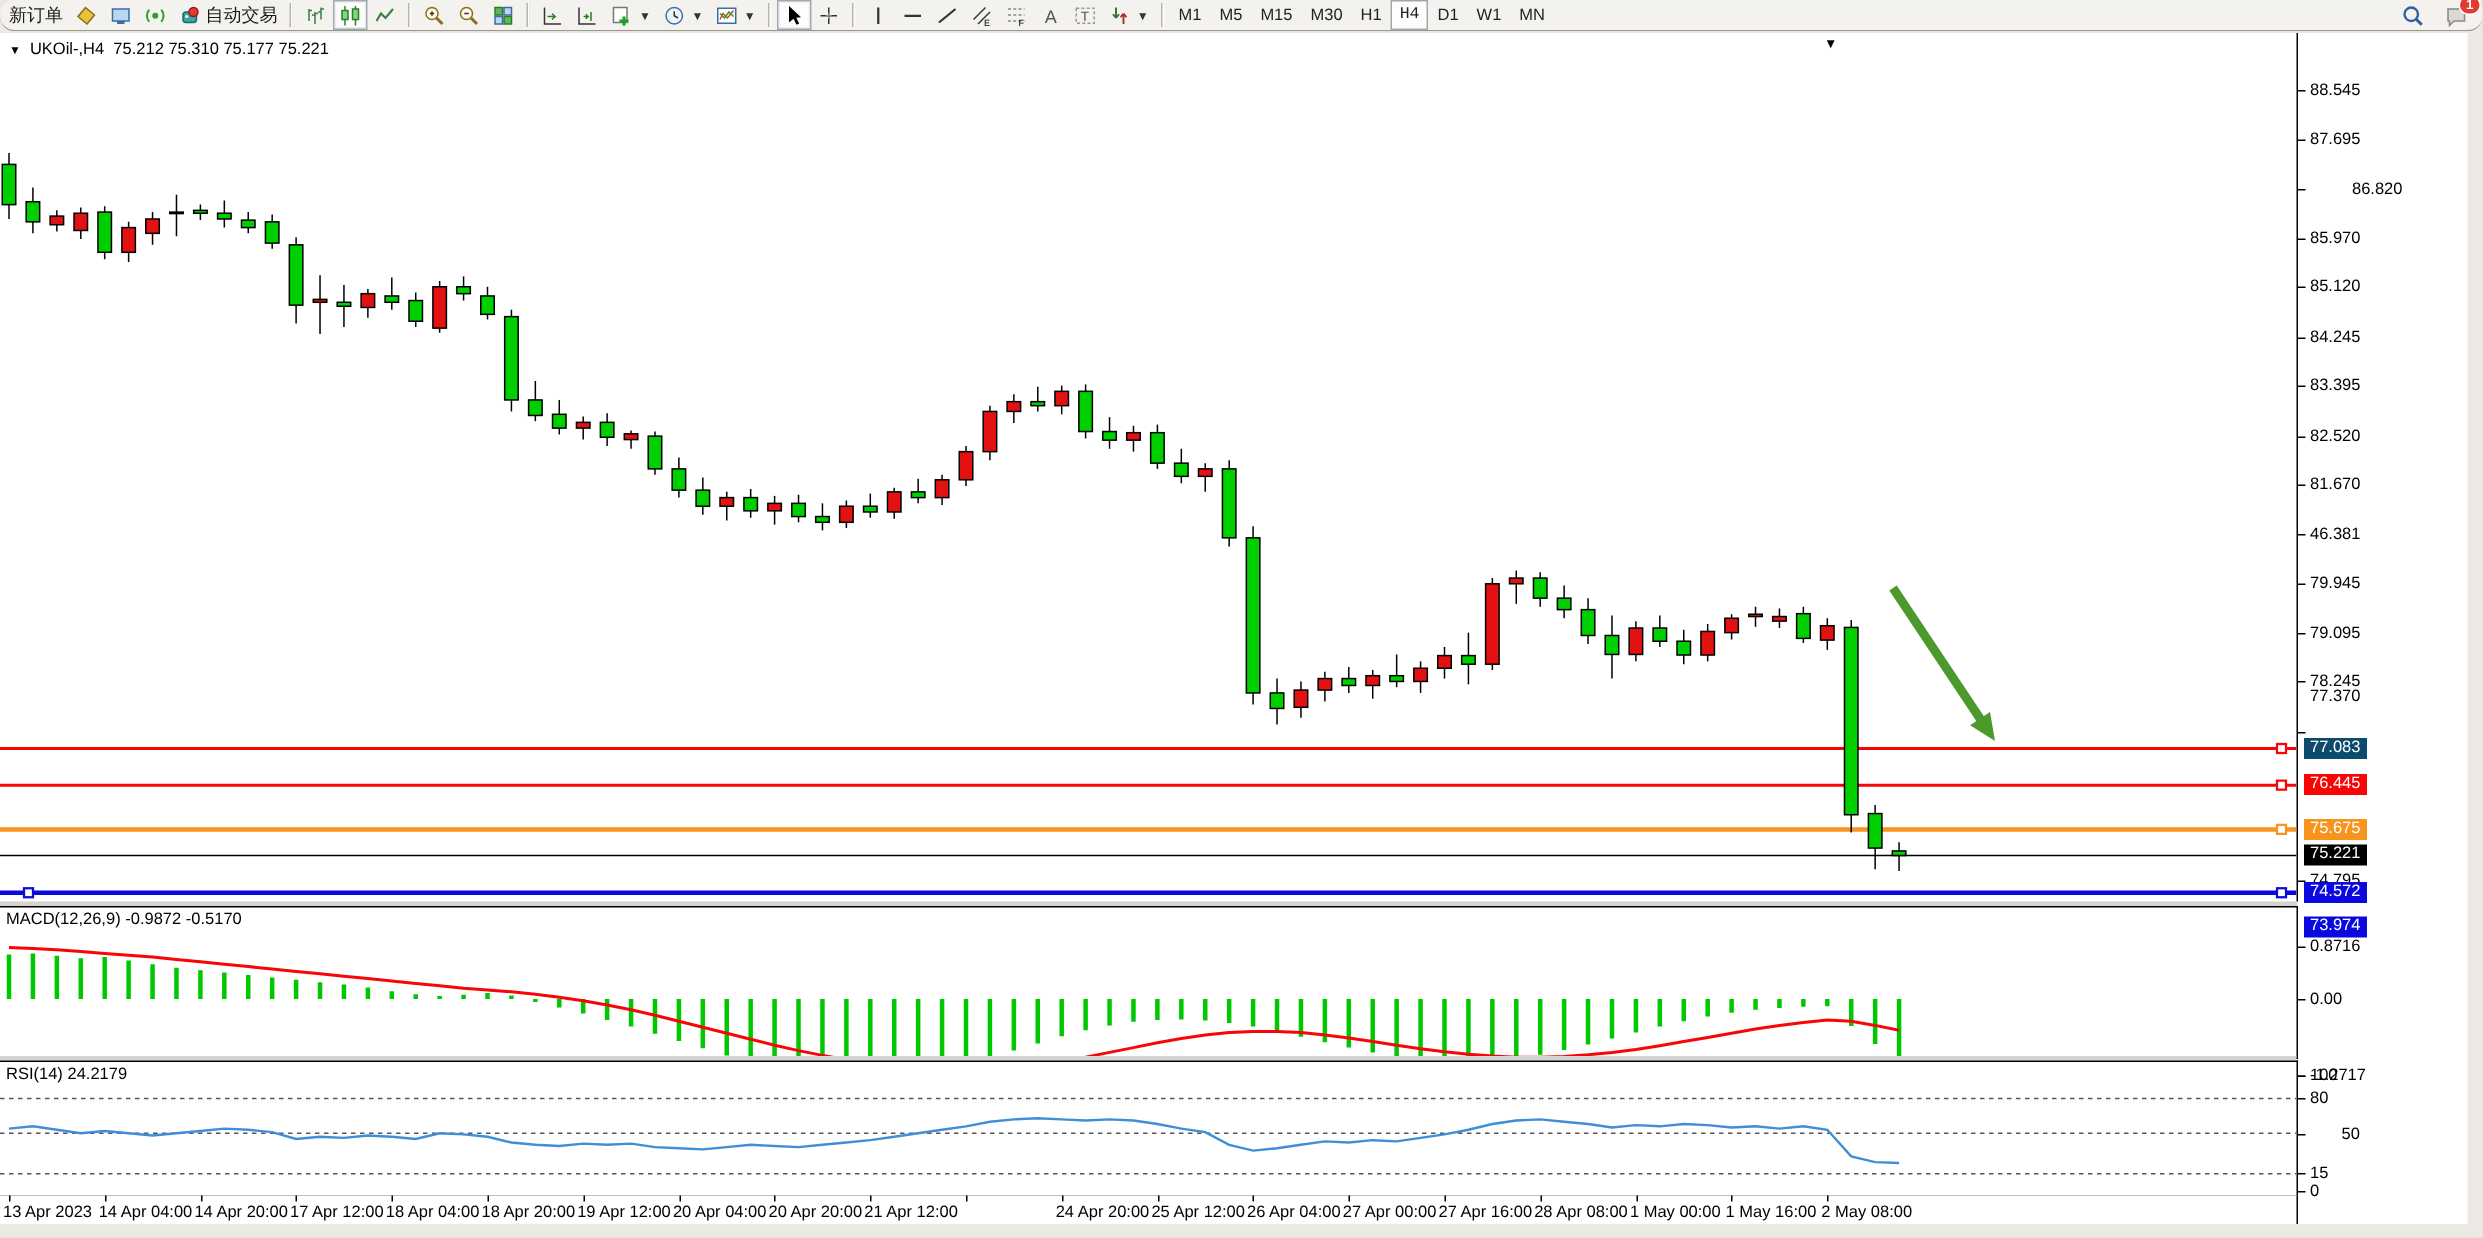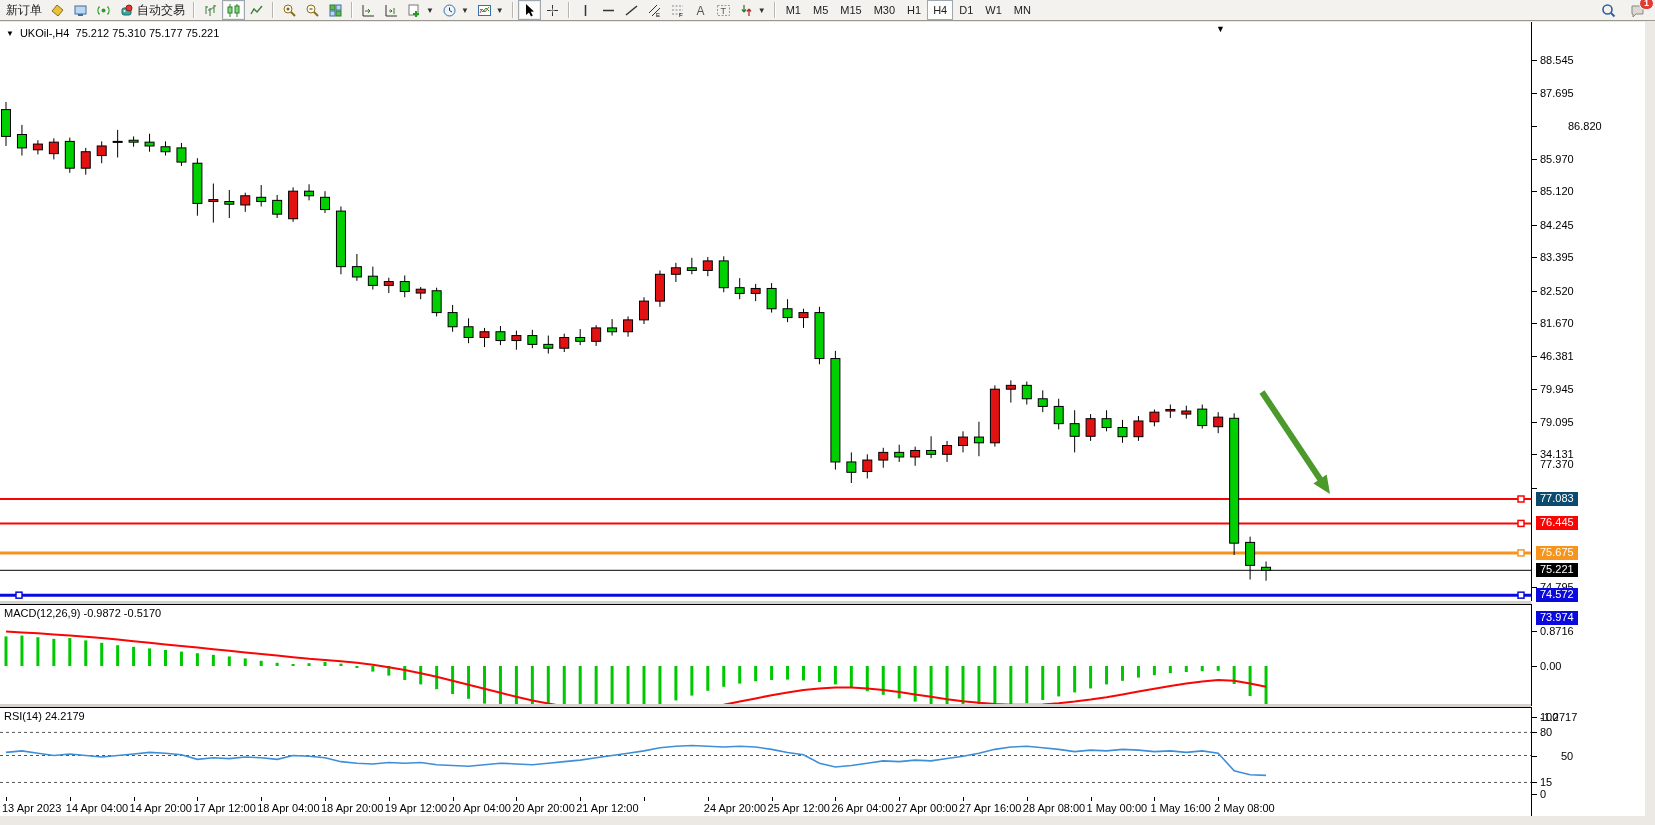--- a/index.html
+++ b/index.html
@@ -1,26 +1,26 @@
 <!DOCTYPE html>
 <html><head>
 <meta charset="utf-8">
 <style>
   html,body{margin:0;padding:0;background:#d8d5cf;font-family:"Liberation Sans",sans-serif;-webkit-font-smoothing:none;}
   #app{position:relative;width:1655px;height:825px;background:#ece9e4;overflow:hidden;}
   
-  #toolbar{position:absolute;left:0;top:0;width:1655px;height:21px;background:#f4f2ef;border-bottom:1px solid #9b9890;display:flex;align-items:center;padding:0 2px;box-sizing:border-box;}
+  #toolbar{position:absolute;left:0;top:0;width:1655px;height:21px;background:#f4f2ef;border-bottom:1px solid #9b9890;display:flex;align-items:center;padding:0 2px;box-sizing:border-box;border-radius:10px;}
   .tb-group{display:flex;align-items:center;height:20px;}
   .tb-sep{width:1px;height:16px;background:#b8b5ae;margin:0 4px;border-right:1px solid #fff;}
   .tb-btn{display:flex;align-items:center;gap:3px;height:18px;padding:0 3px;border:1px solid transparent;font-size:12px;color:#1a1a1a;cursor:default;white-space:nowrap;}
   .tb-btn.pressed{background:#fdfdfb;border-color:#9fa8b0;box-shadow:inset 0 0 0 1px #e8eef2;}
   .tb-btn .caret{font-size:8px;color:#333;margin-left:1px;}
   .tb-btn svg{display:block;}
   .tf-btn{height:18px;padding:0 5px;font-size:11px;color:#222;border:1px solid transparent;display:flex;align-items:center;}
-  .tf-btn.pressed{background:#fdfdfb;border-color:#9fa8b0;}
+  .tf-btn.pressed{background:#fdfdfb;border-color:#9fa8b0;font-family:Liberation Mono, monospace;}
   #tb-right{margin-left:auto;display:flex;align-items:center;gap:6px;padding-right:4px;}
   .badge-red{position:absolute;top:-4px;right:-6px;background:#e03c31;color:#fff;border-radius:7px;font-size:9px;line-height:11px;padding:0 4px;font-weight:bold;border:1px solid #fff;}
   
   #chartwin{position:absolute;left:0;top:21px;width:1655px;height:796px;background:#ece9e4;}
   .pane{position:absolute;left:0;background:#fff;border-right:1px solid #000;}
   #pane-main{top:1px;height:579px;width:1531px;}
   #pane-macd{top:583px;height:100px;width:1531px;border-top:1px solid #000;border-bottom:1px solid #000;}
   #pane-rsi{top:686px;height:89px;width:1531px;border-top:1px solid #000;border-bottom:1px solid #000;}
   #pane-time{top:776px;height:19px;width:1531px;background:#fff;}
   .pane-sep{position:absolute;left:0;width:1531px;height:3px;background:#d6d3ce;}
@@ -639,21 +639,21 @@
         <div class="axis-lbl" style="top: 268.757px;">82.520</div>
         <div class="axis-tick" style="top: 268.757px;"></div>
         <div class="axis-lbl" style="top: 301.312px;">81.670</div>
         <div class="axis-tick" style="top: 301.312px;"></div>
         <div class="axis-lbl" style="top: 333.868px;">46.381</div>
         <div class="axis-tick" style="top: 333.868px;"></div>
         <div class="axis-lbl" style="top: 367.38px;">79.945</div>
         <div class="axis-tick" style="top: 367.38px;"></div>
         <div class="axis-lbl" style="top: 399.935px;">79.095</div>
         <div class="axis-tick" style="top: 399.935px;"></div>
-        <div class="axis-lbl" style="top: 432.49px;">34.131</div>
+        <div class="axis-lbl" style="top: 432.49px;">78.245</div>
         <div class="axis-tick" style="top: 432.49px;"></div>
         <div class="axis-lbl" style="top: 442px;">77.370</div>
         <div class="axis-tick" style="top: 466.002px;"></div>
         <div class="axis-lbl" style="top: 564.625px;">74.795</div>
         <div class="axis-tick" style="top: 564.625px;"></div>
         <div class="axis-badge" style="top: 476.995px; background: #0c4a6e;">77.083</div>
         <div class="axis-badge" style="top: 501.43px; background: rgb(249, 5, 5);">76.445</div>
         <div class="axis-badge" style="top: 530.921px; background: rgb(247, 148, 29);">75.675</div>
         <div class="axis-badge" style="top: 548.309px; background: rgb(0, 0, 0);">75.221</div>
         <div class="axis-badge" style="top: 573.166px; background: rgb(10, 10, 223);">74.572</div>

